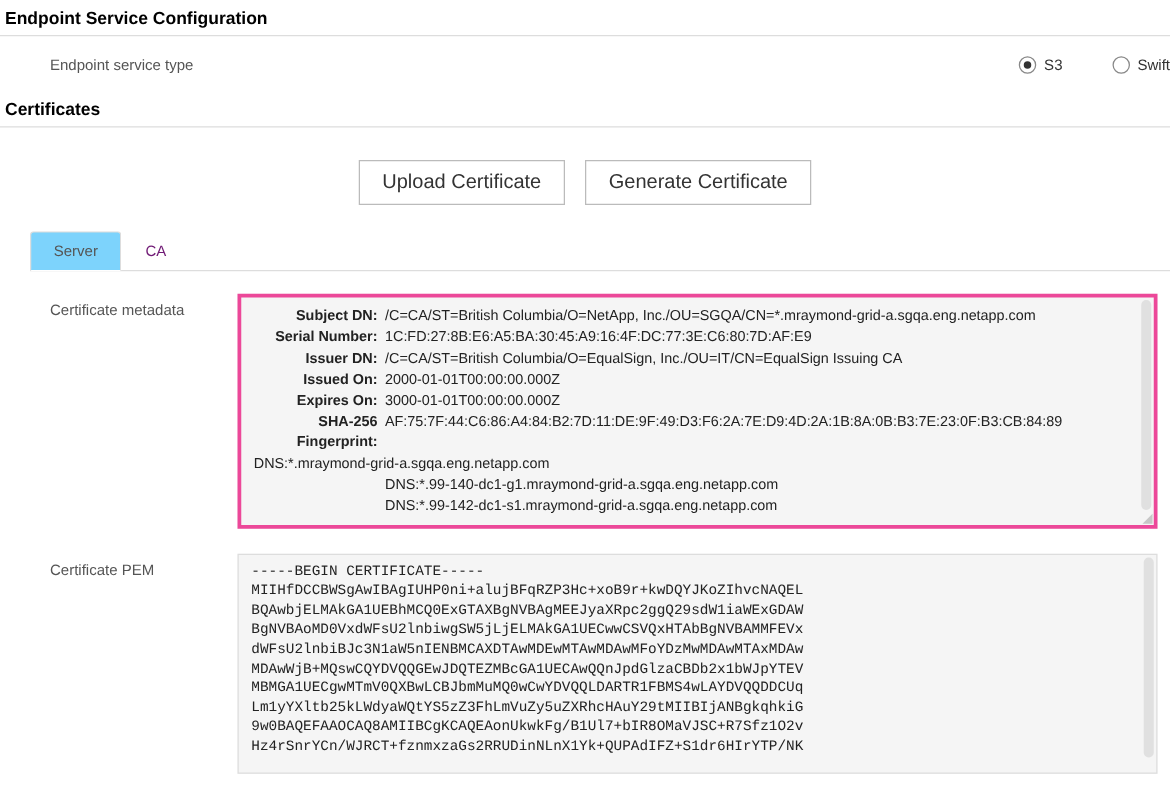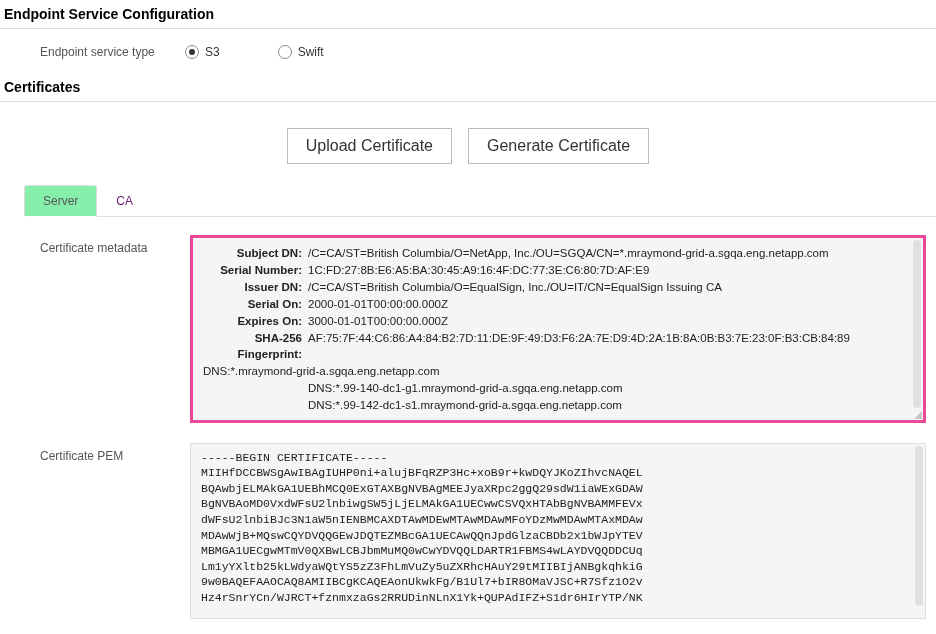--- a/index.html
+++ b/index.html
@@ -15,29 +15,30 @@
     font-weight: bold;
     color: #000;
     border-bottom: 1px solid #ddd;
     padding: 6px 0 6px 4px;
     margin-bottom: 8px;
   }
   .form-row {
     display: flex;
     align-items: center;
     padding: 8px 0 14px 40px;
+    justify-content: space-between;
   }
   .form-label {
     width: 145px;
     color: #555;
   }
   .radio-group {
     display: flex;
     align-items: center;
-    gap: 58px;
+    gap: 40px;
   }
   .radio-option {
     display: flex;
     align-items: center;
     gap: 6px;
   }
   .radio {
     width: 14px; height: 14px;
     border: 1px solid #888;
     border-radius: 50%;
@@ -80,21 +81,21 @@
     cursor: pointer;
     border: 1px solid transparent;
     border-bottom: none;
     position: relative;
     top: 1px;
   }
   .tab.active {
     color: #555;
     border: 1px solid #ddd;
     border-bottom: 1px solid #fff;
-    background: #86efac;
+    background: #7dd3fc;
     border-radius: 3px 3px 0 0;
     text-align: right;
   }
   .tab-content {
     padding: 18px 0 0 16px;
   }
   .field-block {
     display: flex;
     align-items: flex-start;
     margin-bottom: 20px;
@@ -218,21 +219,21 @@
           </div>
         <div class="meta-row">
             <div class="meta-key">Serial Number:</div>
             <div class="meta-val">1C:FD:27:8B:E6:A5:BA:30:45:A9:16:4F:DC:77:3E:C6:80:7D:AF:E9</div>
           </div>
         <div class="meta-row">
             <div class="meta-key">Issuer DN:</div>
             <div class="meta-val">/C=CA/ST=British Columbia/O=EqualSign, Inc./OU=IT/CN=EqualSign Issuing CA</div>
           </div>
         <div class="meta-row">
-            <div class="meta-key">Serial On:</div>
+            <div class="meta-key">Issued On:</div>
             <div class="meta-val">2000-01-01T00:00:00.000Z</div>
           </div>
         <div class="meta-row">
             <div class="meta-key">Expires On:</div>
             <div class="meta-val">3000-01-01T00:00:00.000Z</div>
           </div>
         <div class="meta-row">
             <div class="meta-key">SHA-256 Fingerprint:</div>
             <div class="meta-val">AF:75:7F:44:C6:86:A4:84:B2:7D:11:DE:9F:49:D3:F6:2A:7E:D9:4D:2A:1B:8A:0B:B3:7E:23:0F:B3:CB:84:89</div>
           </div>

